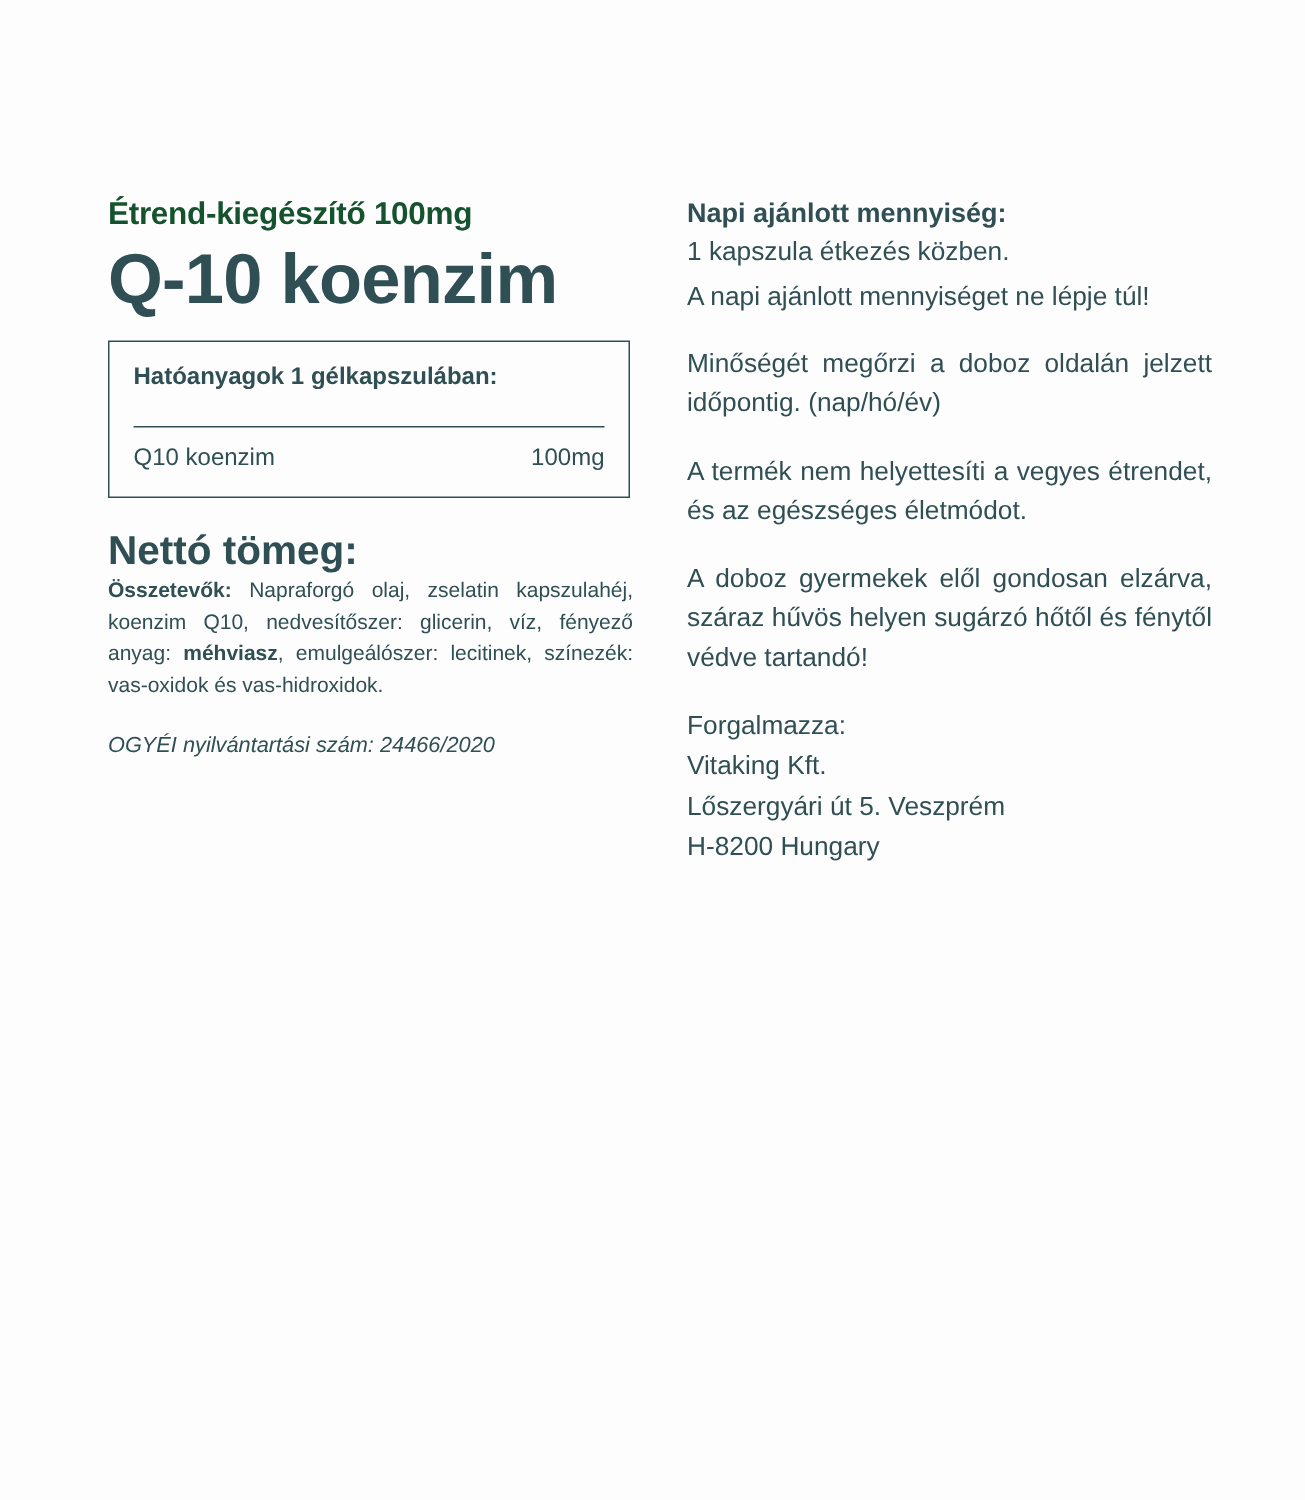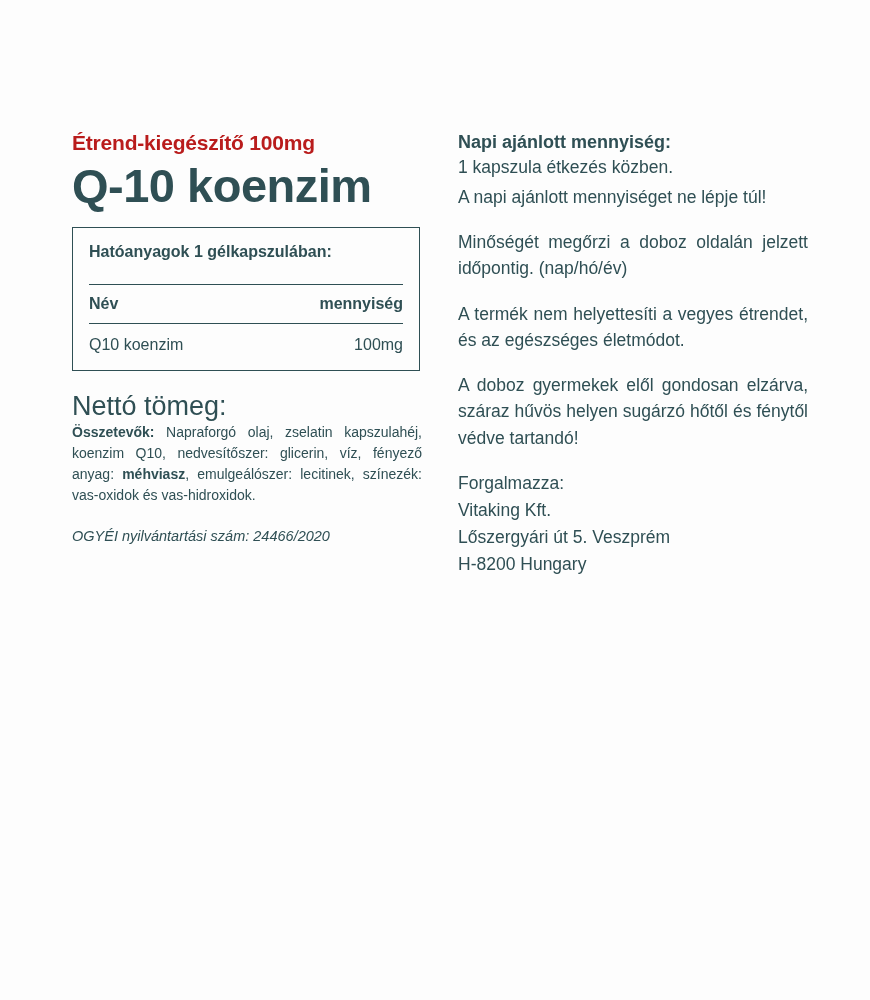--- a/index.html
+++ b/index.html
@@ -35,21 +35,21 @@
     width: 350px;
   }
   .col-right {
     width: 350px;
   }
 
   
   .eyebrow {
     font-size: 21px;
     font-weight: bold;
-    color: #b91c1c;
+    color: #14532d;
     letter-spacing: -0.2px;
     line-height: 1.2;
     margin: 0 0 6px 0;
   }
   .product-title {
     font-size: 47px;
     font-weight: bold;
     color: #2f4f54;
     letter-spacing: -0.5px;
     line-height: 1.05;
@@ -81,21 +81,21 @@
     font-weight: bold;
     padding: 10px 0 10px 0;
     border-bottom: 1px solid #2f4f54;
   }
   .facts-row {
     padding: 12px 0 2px 0;
     font-weight: normal;
   }
   .net-weight-label {
     font-size: 27px;
-    font-weight: normal;
+    font-weight: bold;
     color: #2f4f54;
     line-height: 1.15;
     margin: 0;
   }
   .net-weight-value {
     font-size: 27px;
     font-weight: normal;
     color: #2f4f54;
     line-height: 1.2;
     margin: 0 0 18px 0;
@@ -158,24 +158,20 @@
   <div class="columns">
 
     <div class="col-left">
 
       <p class="eyebrow">Étrend-kiegészítő 100mg</p>
 
       <h1 class="product-title">Q-10 koenzim</h1>
 
       <div class="facts-box">
         <div class="facts-title">Hatóanyagok 1 gélkapszulában:</div>
-        <div class="facts-head-row">
-          <span>Név</span>
-          <span>mennyiség</span>
-        </div>
         <div class="facts-row">
           <span>Q10 koenzim</span>
           <span>100mg</span>
         </div>
       </div>
 
       <p class="net-weight-label">Nettó tömeg:</p>
 
       <p class="ingredients"><b>Összetevők:</b><span> Napraforgó olaj, zselatin kapszulahéj, koenzim Q10, nedvesítőszer: glicerin, víz, fényező anyag: </span><b>méhviasz</b><span>, emulgeálószer: lecitinek, színezék: vas-oxidok és vas-hidroxidok.</span></p>
 

